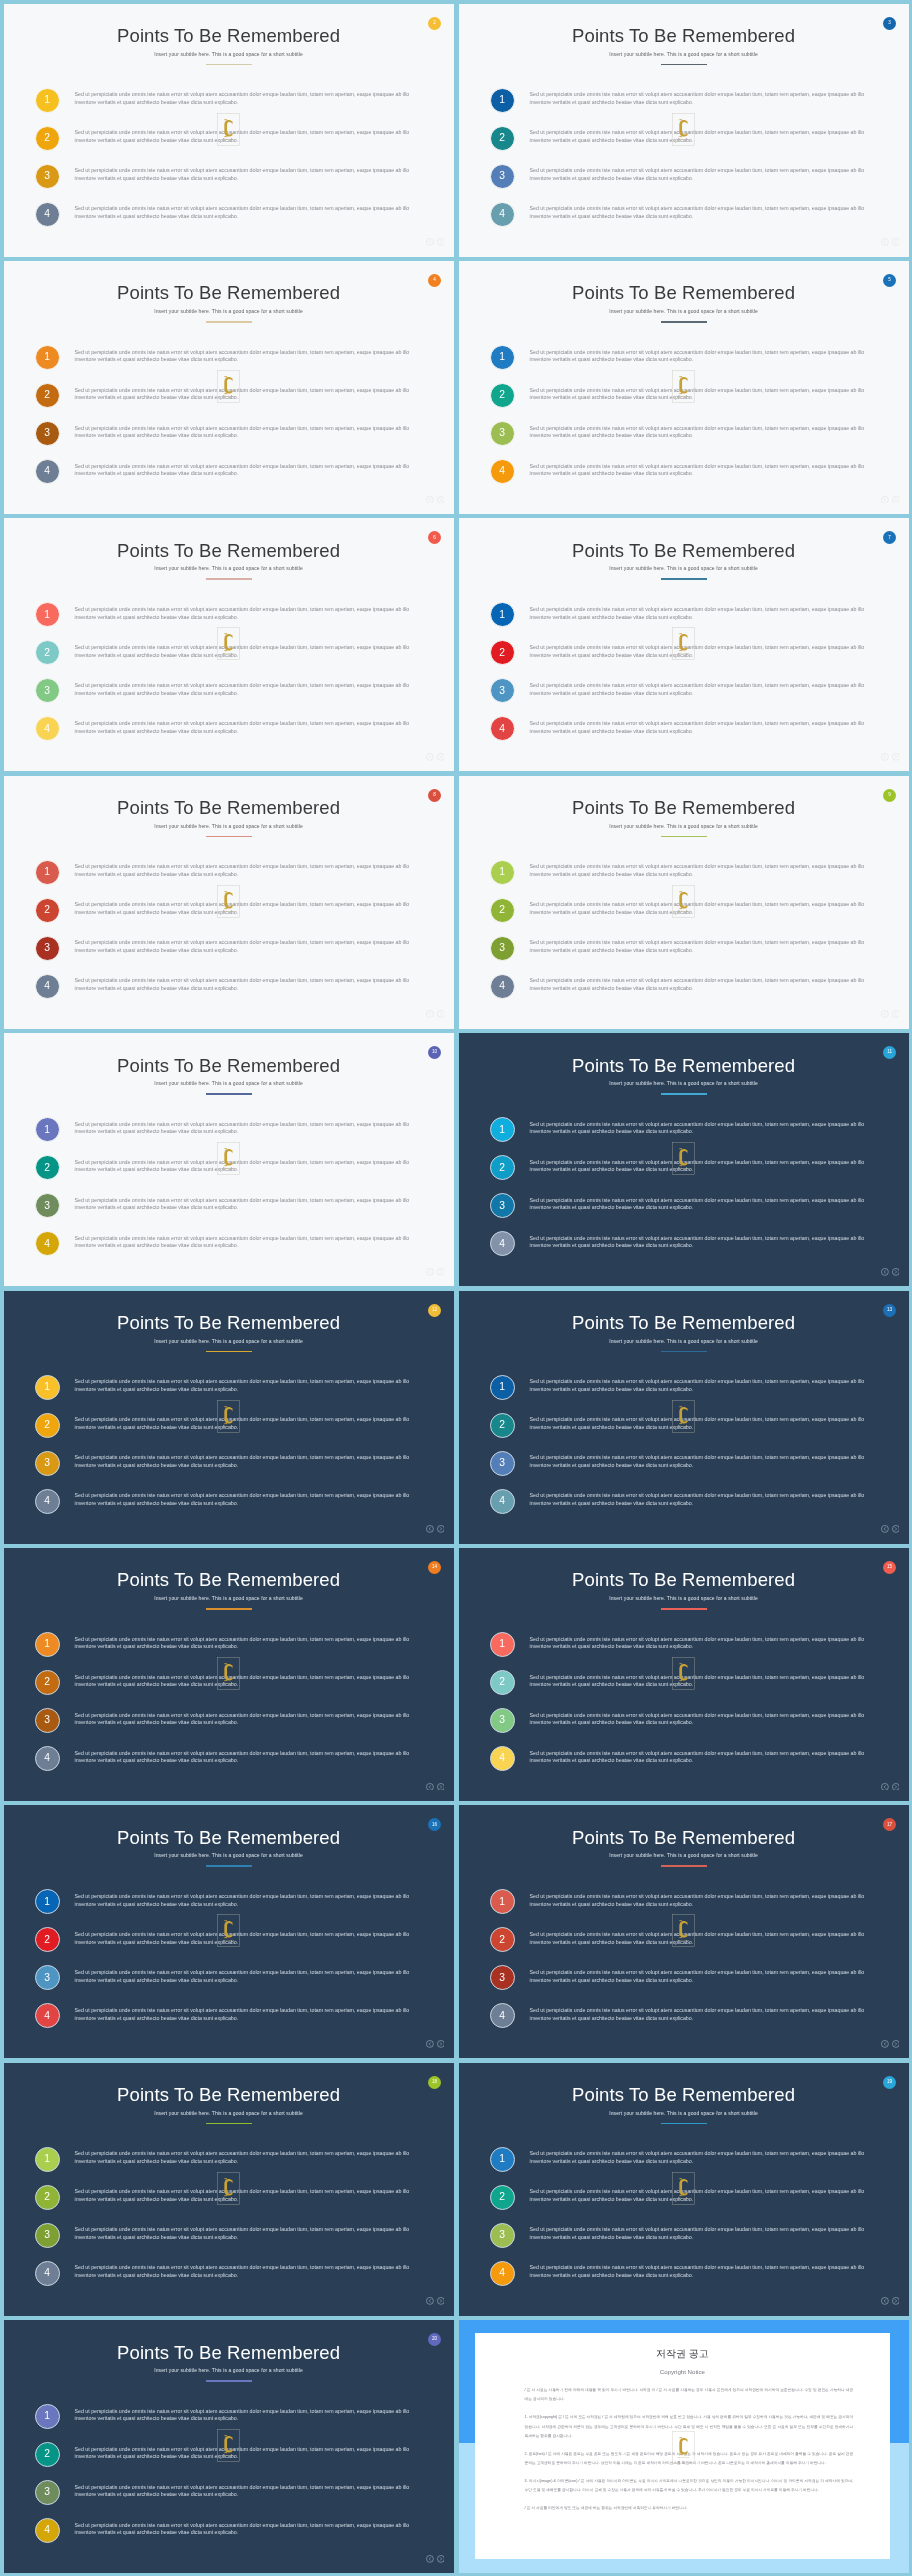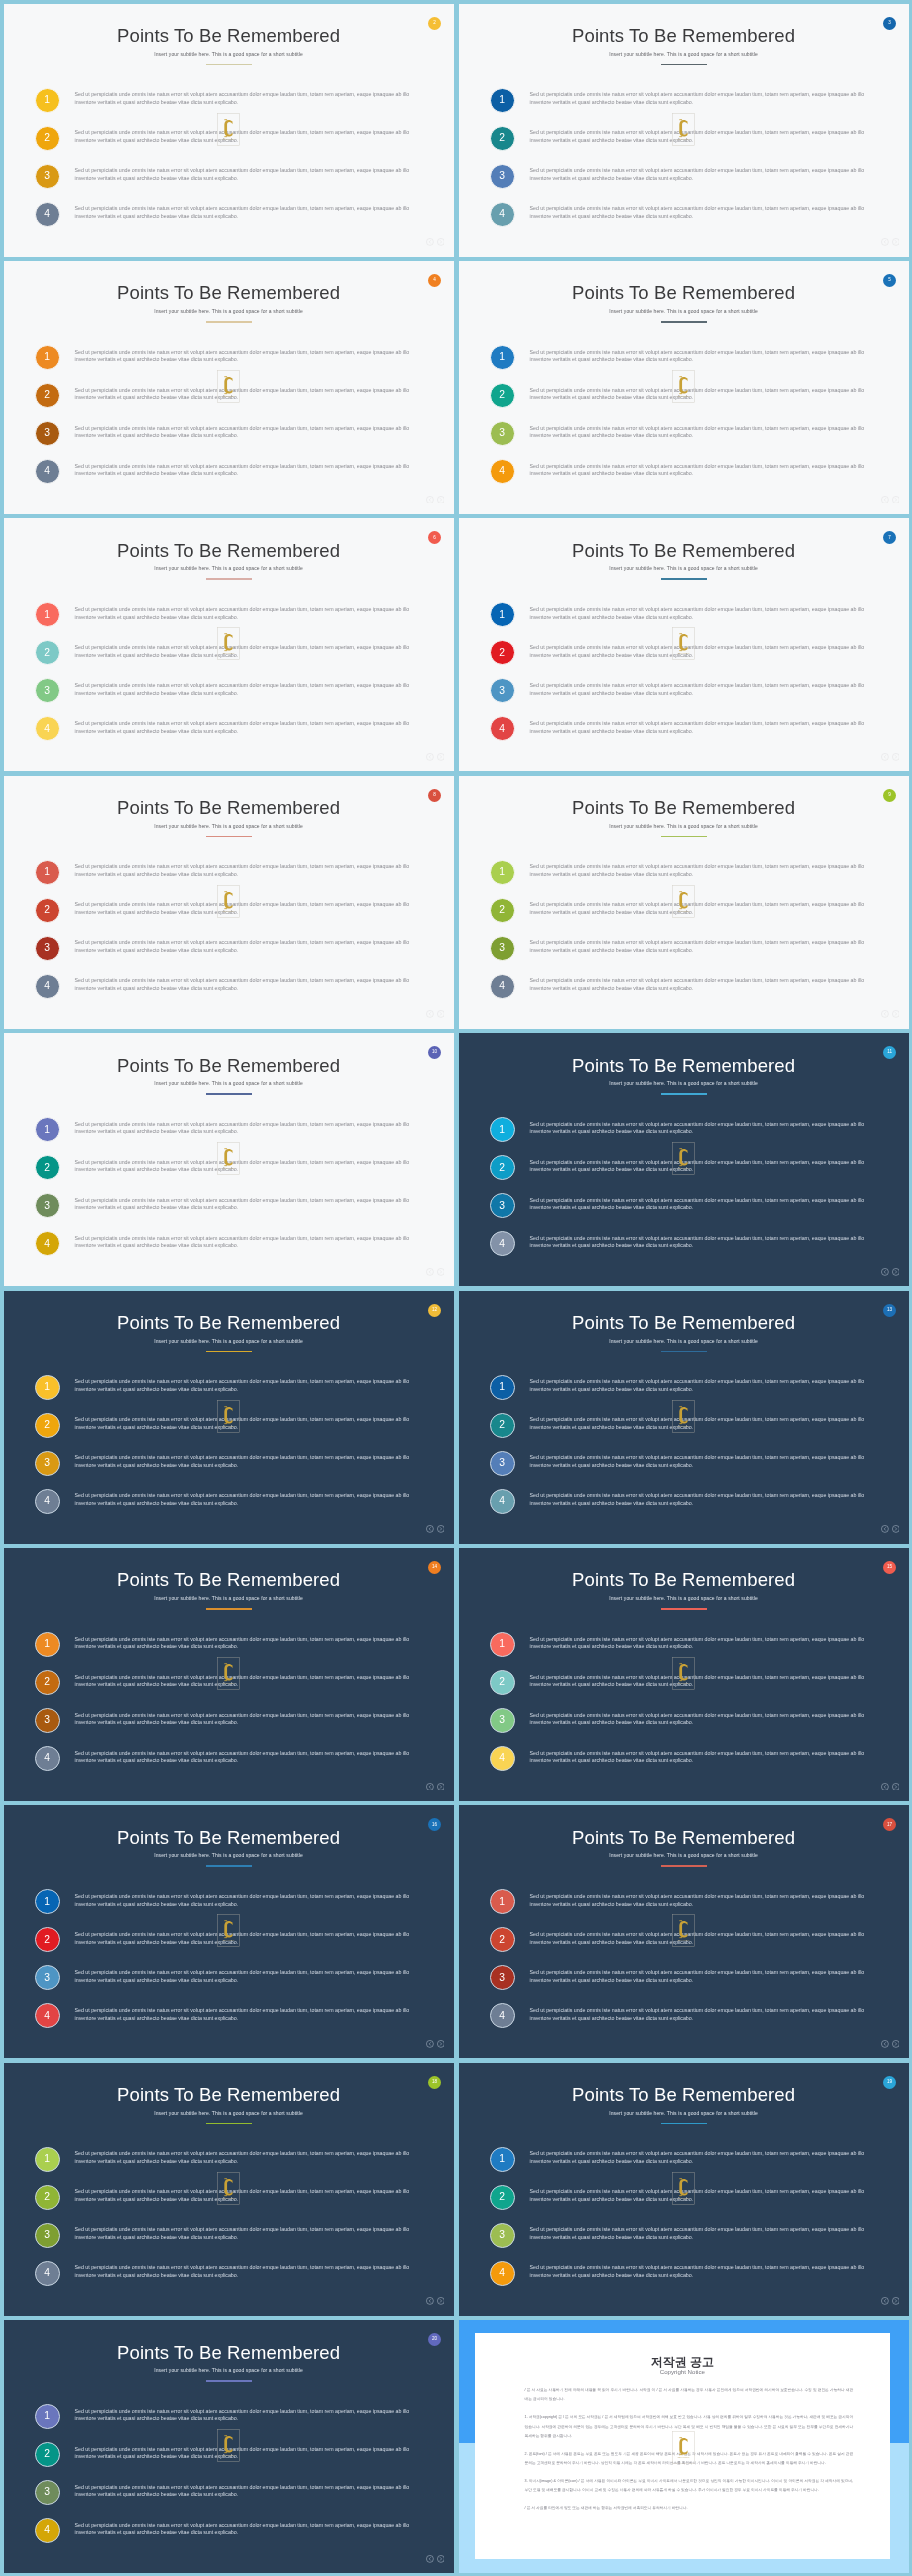--- a/index.html
+++ b/index.html
@@ -57,22 +57,22 @@
   
   .s-nav{position:absolute;right:9.3px;bottom:10.5px;display:flex;gap:2.5px;}
   .s-nav svg{display:block;}
 
   
   .cpslide{position:relative;width:100%;height:100%;box-sizing:border-box;
            background:linear-gradient(180deg,#3FA0F6 0%,#3FA0F6 48.5%,#ADDFFB 48.5%,#ADDFFB 100%);
            overflow:hidden;}
   .cppaper{position:absolute;left:16px;top:13px;right:18.5px;bottom:14.3px;
            background:#FFFFFF;}
-  .cp-h1{position:absolute;left:0;right:0;top:23px;text-align:center;
-         font-size:12px;font-weight:700;color:#3A3A40;line-height:1;}
+  .cp-h1{position:absolute;left:0;right:0;top:16px;text-align:center;
+         font-size:10px;font-weight:400;color:#3A3A40;line-height:1;}
   .cp-h2{position:absolute;left:0;right:0;top:36px;text-align:center;
          font-size:6.1px;font-weight:400;color:#76767E;line-height:1;}
   .cp-body{position:absolute;left:50px;right:37px;top:53px;
            font-size:3.7px;line-height:9.3px;color:#72727C;text-align:justify;}
   .cp-body p{margin:0 0 8.6px 0;}
   .cpwm{position:absolute;left:50%;top:98px;margin-left:-10.3px;width:23px;height:33px;}
 </style>
 </head>
 <body>
 

